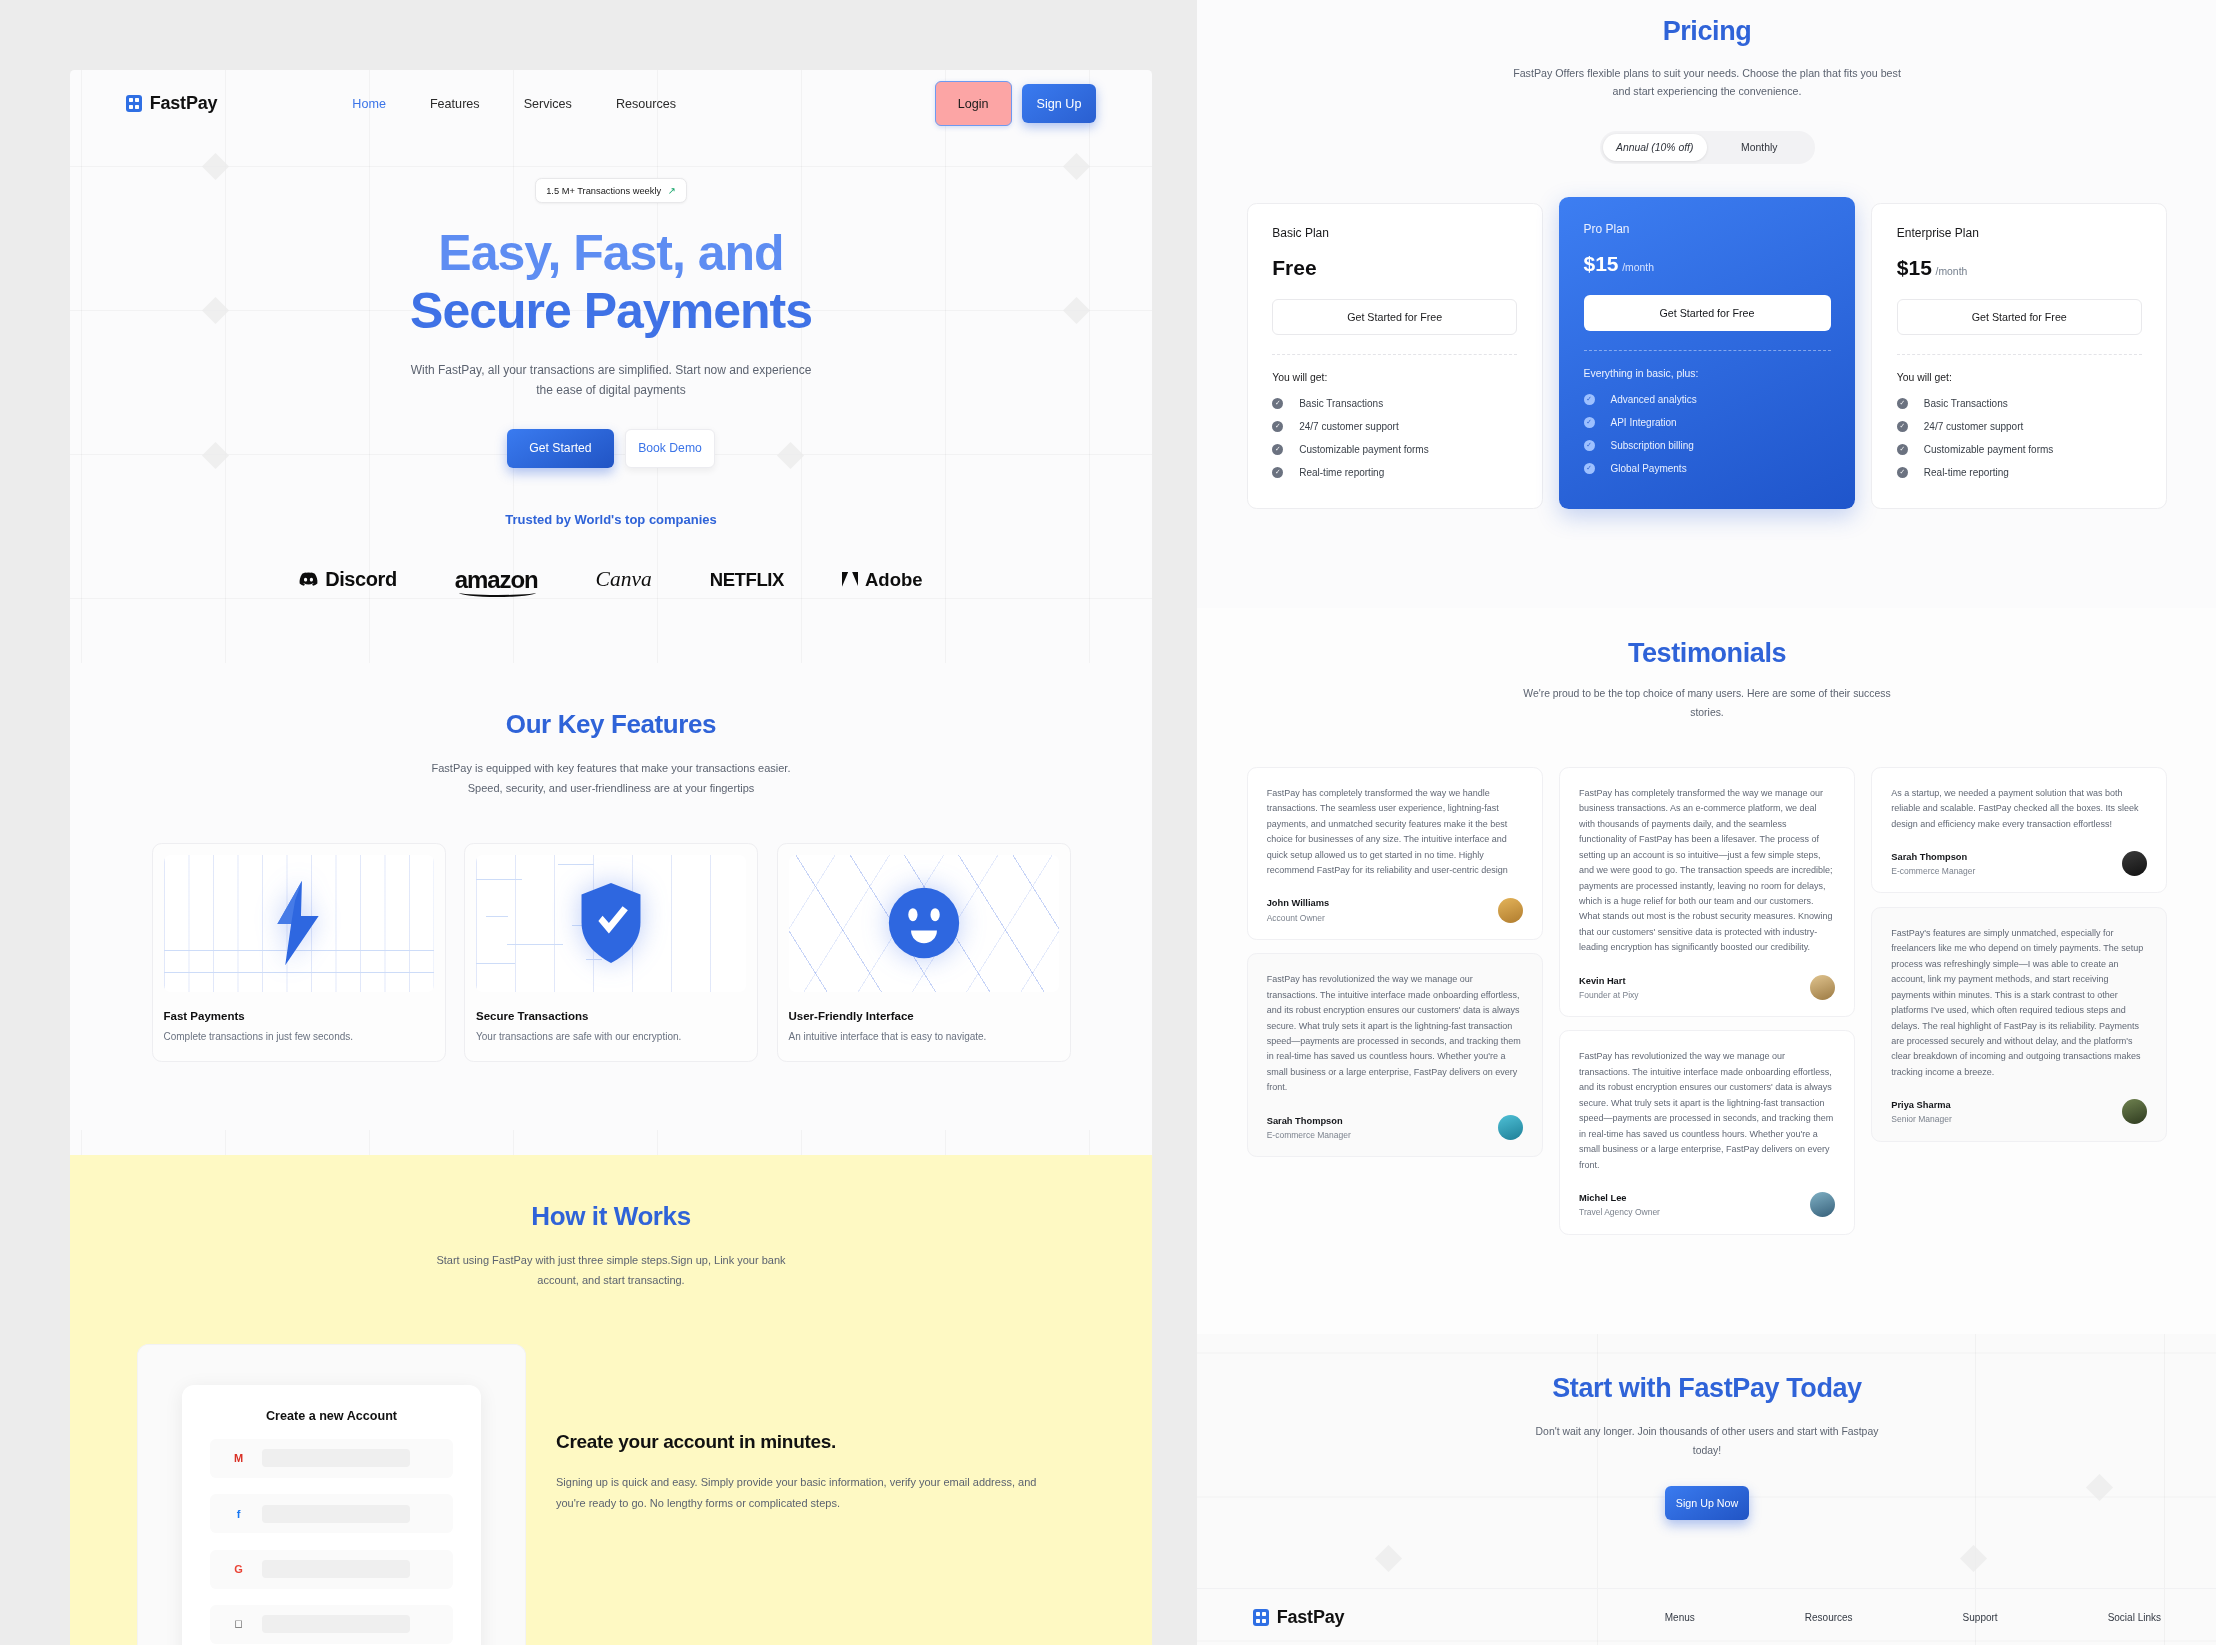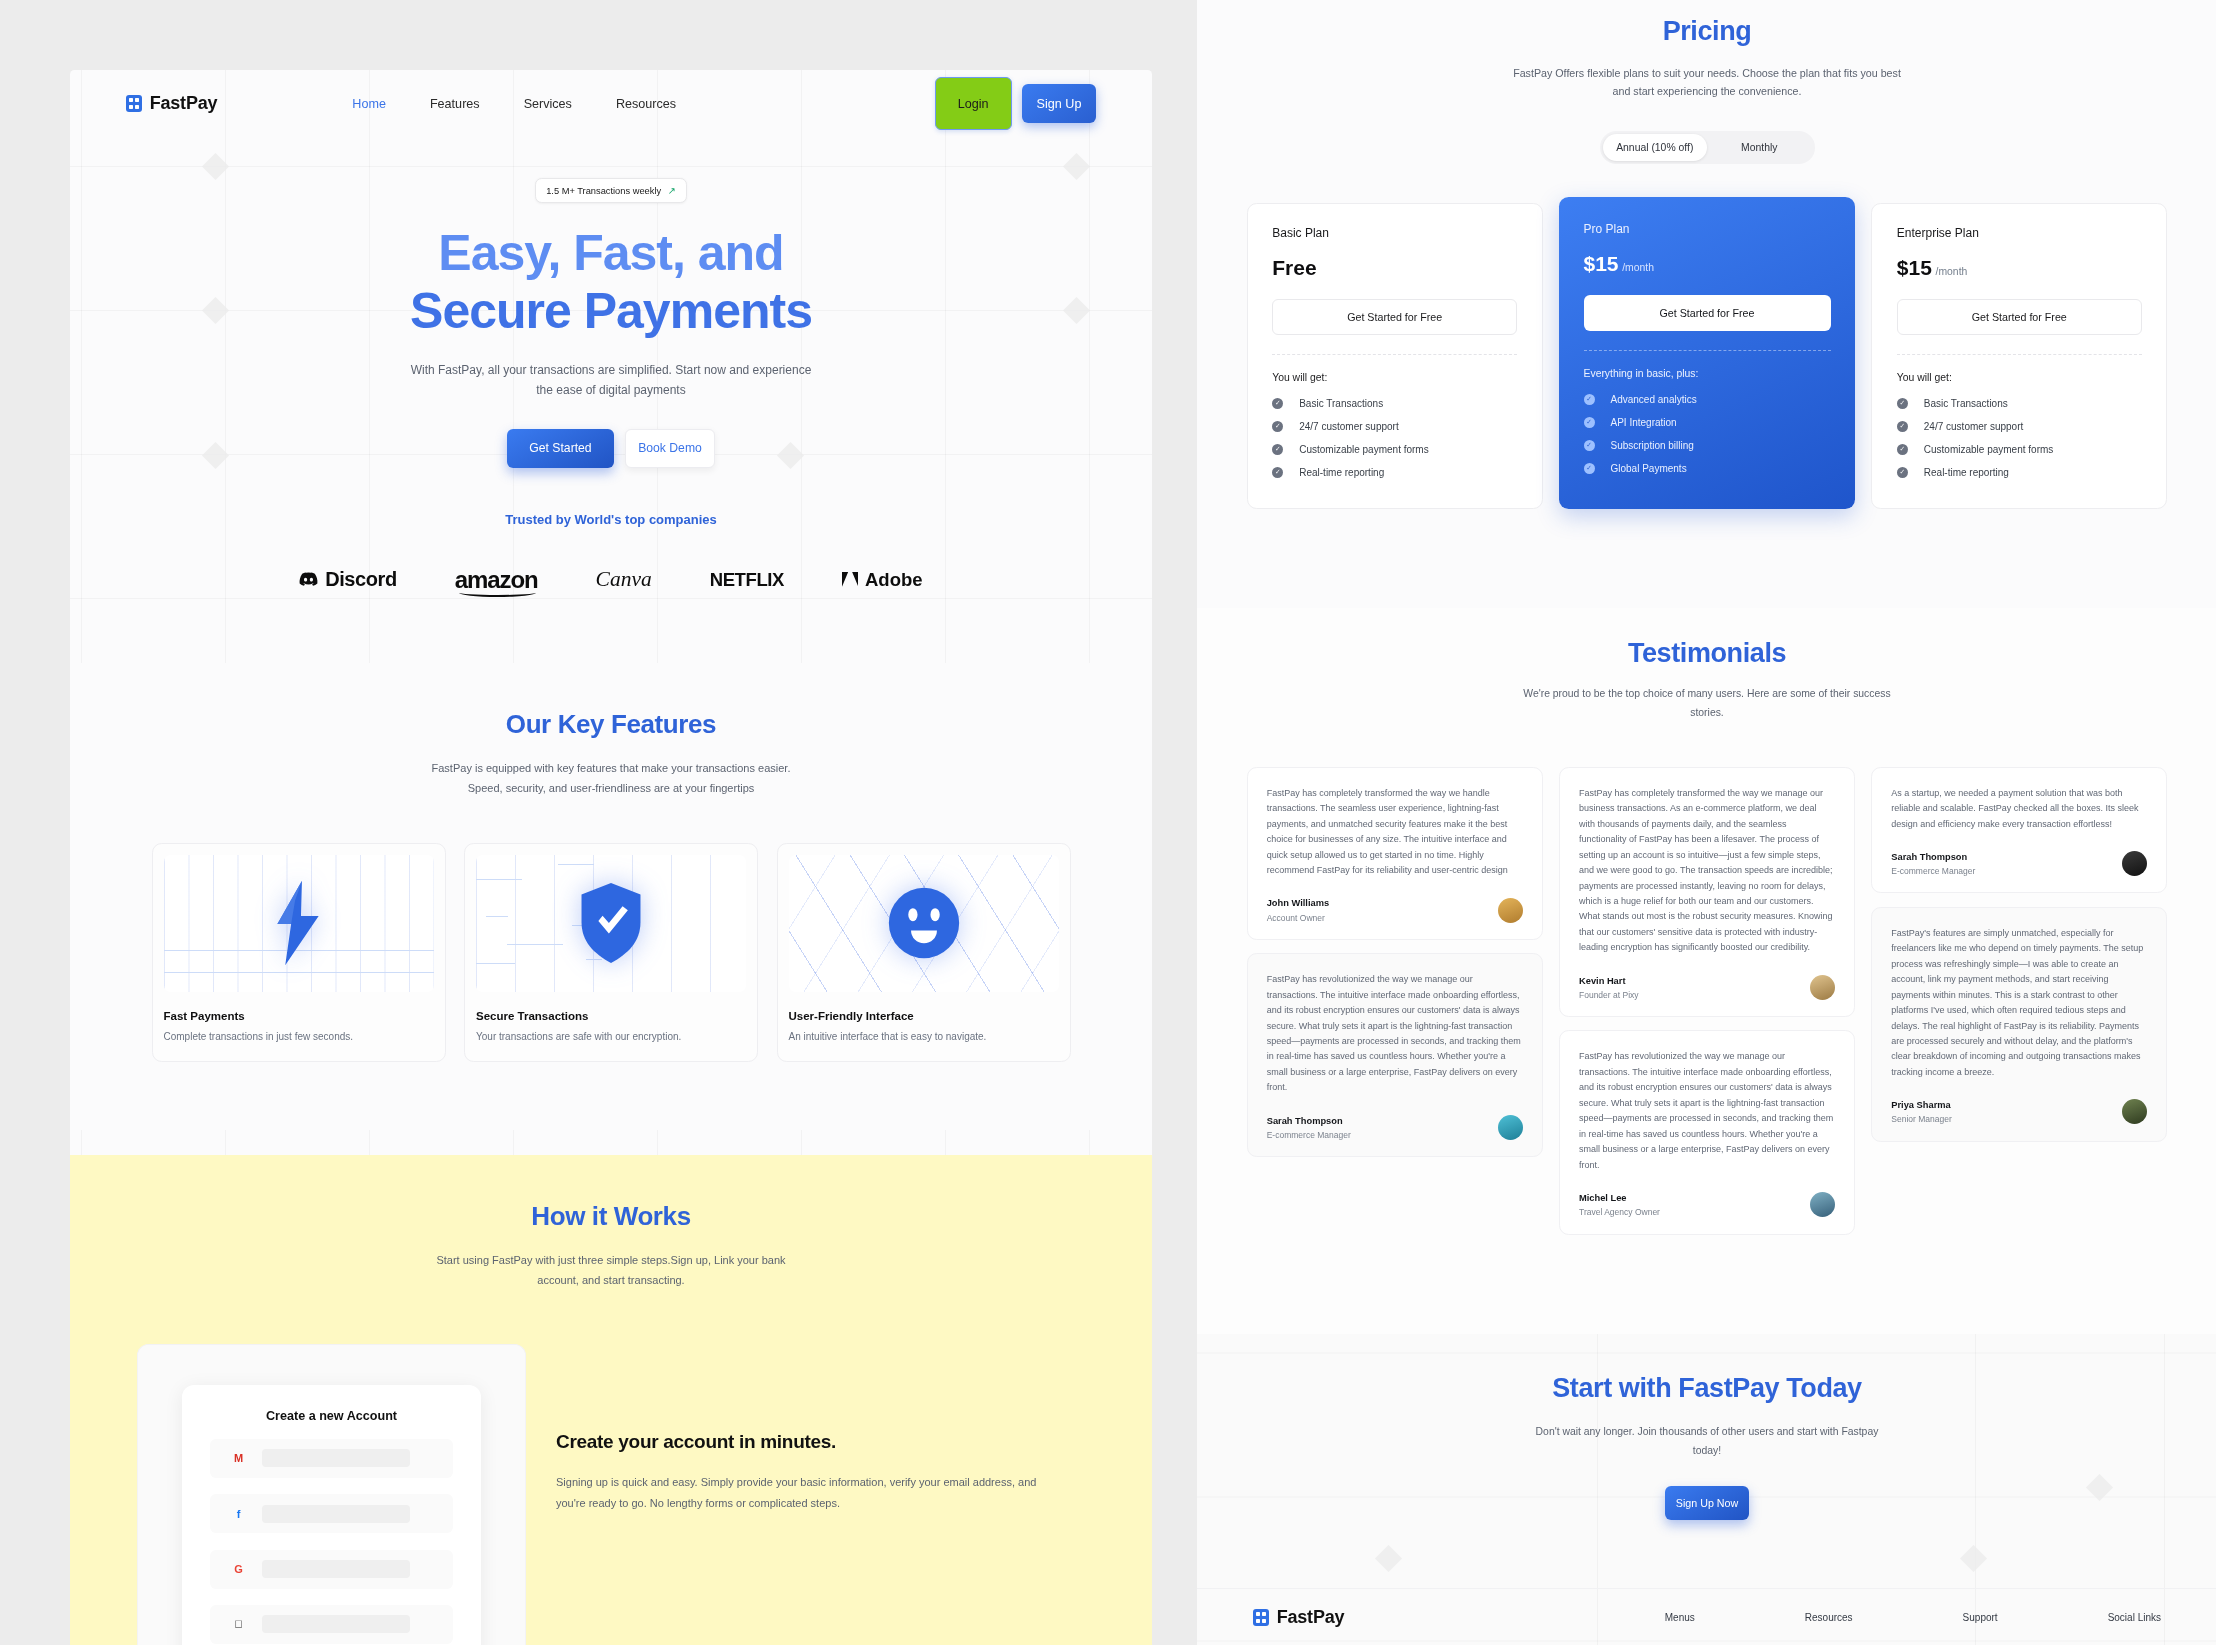--- a/index.html
+++ b/index.html
@@ -53,21 +53,21 @@
   .nav-link { font-size: 12.6px; color: #2b2b2b; cursor: pointer; }
   .nav-link.active { color: #3b74e8; }
 
   .nav-actions { margin-left: auto; display: flex; gap: 10.4px; align-items: center; }
   .btn {
     font-size: 12.6px; border-radius: 6px; cursor: pointer;
     display: flex; align-items: center; justify-content: center;
     border: none; font-family: inherit;
   }
   .btn-login {
-    width: 77px; height: 53px; background: #84cc16; color: #1b1b1b;
+    width: 77px; height: 45px; background: #fca5a5; color: #1b1b1b;
     border: 1.2px solid #6e9af0; box-shadow: 0 1.5px 4.4px rgba(90,130,220,.22);
   }
   .btn-signup {
     width: 74px; height: 39px; color: #fff;
     background: linear-gradient(145deg,#3a7bf0 0%,#2a5fd0 100%);
     box-shadow: 0 3.7px 10.4px rgba(50,100,220,.40);
   }
 
   
   .hero { position: absolute; left: 0; right: 0; top: 67px; text-align: center; z-index: 4; }
@@ -191,21 +191,21 @@
   .pr-title { text-align: center; font-size: 27px; font-weight: 700; color: #2f63d8; padding-top: 16.3px; letter-spacing: -0.4px; }
   .pr-sub { text-align: center; font-size: 10.7px; line-height: 1.75; color: #5c6370; max-width: 393px; margin: 16.3px auto 0; }
   .toggle {
     margin: 30px auto 0; width: 215px; height: 33px; background: #f2f2f4;
     border-radius: 16.3px; display: flex; align-items: center; padding: 3px;
   }
   .toggle-opt {
     flex: 1; height: 27px; border-radius: 14px; display: flex; align-items: center;
     justify-content: center; font-size: 10.4px; color: #30343c; cursor: pointer;
   }
-  .toggle-opt.on { background: #fff; box-shadow: 0 0.7px 3px rgba(0,0,0,.10); }
+  .toggle-opt.on { background: #fff; box-shadow: 0 0.7px 3px rgba(0,0,0,.10); font-style: italic; }
 
   .plans { display: flex; gap: 16.3px; justify-content: center; margin-top: 39px; }
   .plan {
     width: 296px; border-radius: 9.6px; background: #fff;
     border: 0.7px solid #ededf0; padding: 22px 24.5px 30px;
   }
   .plan.featured {
     background: linear-gradient(155deg,#3d7ef2 0%,#1f55cb 100%);
     border: none; padding-top: 25px; padding-bottom: 33px; margin-top: -6px;
     box-shadow: 0 7.4px 22px rgba(40,90,210,.25);

